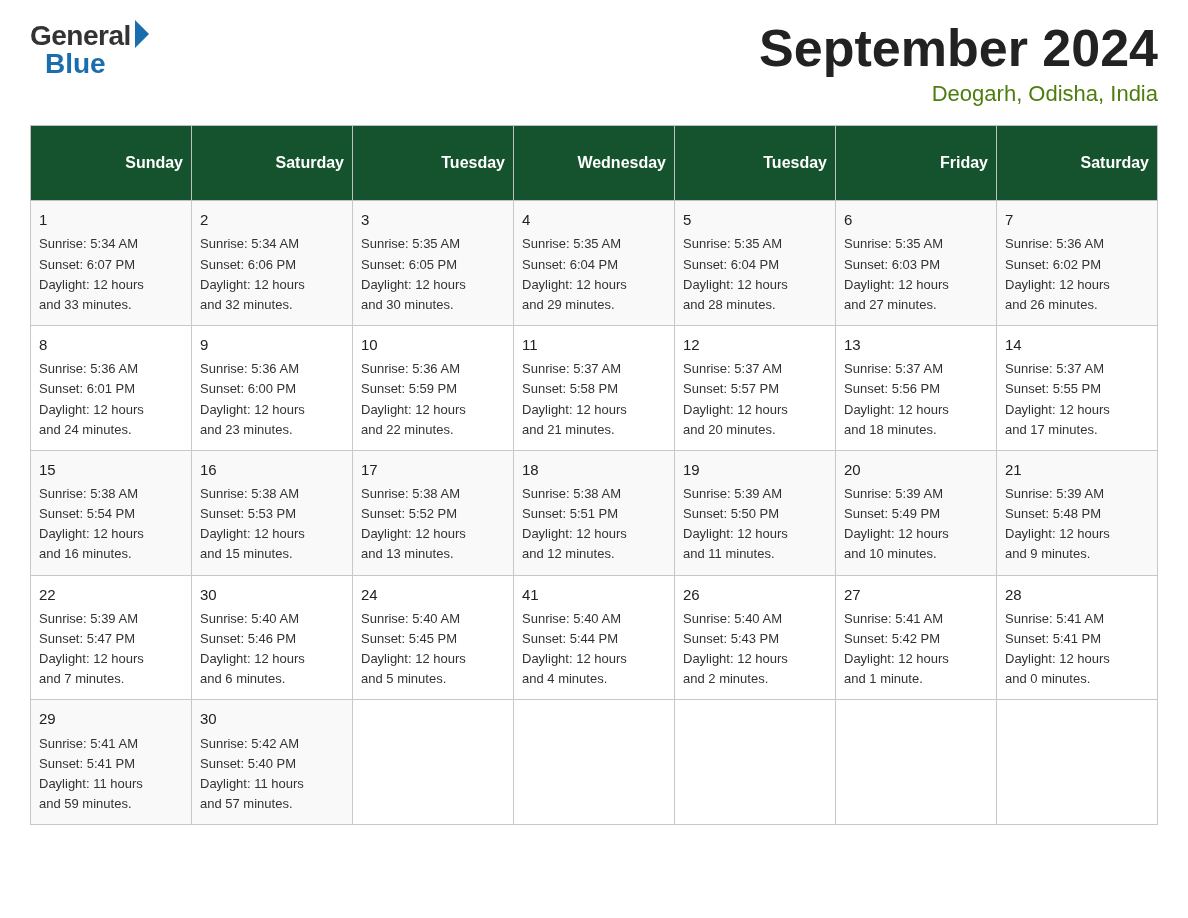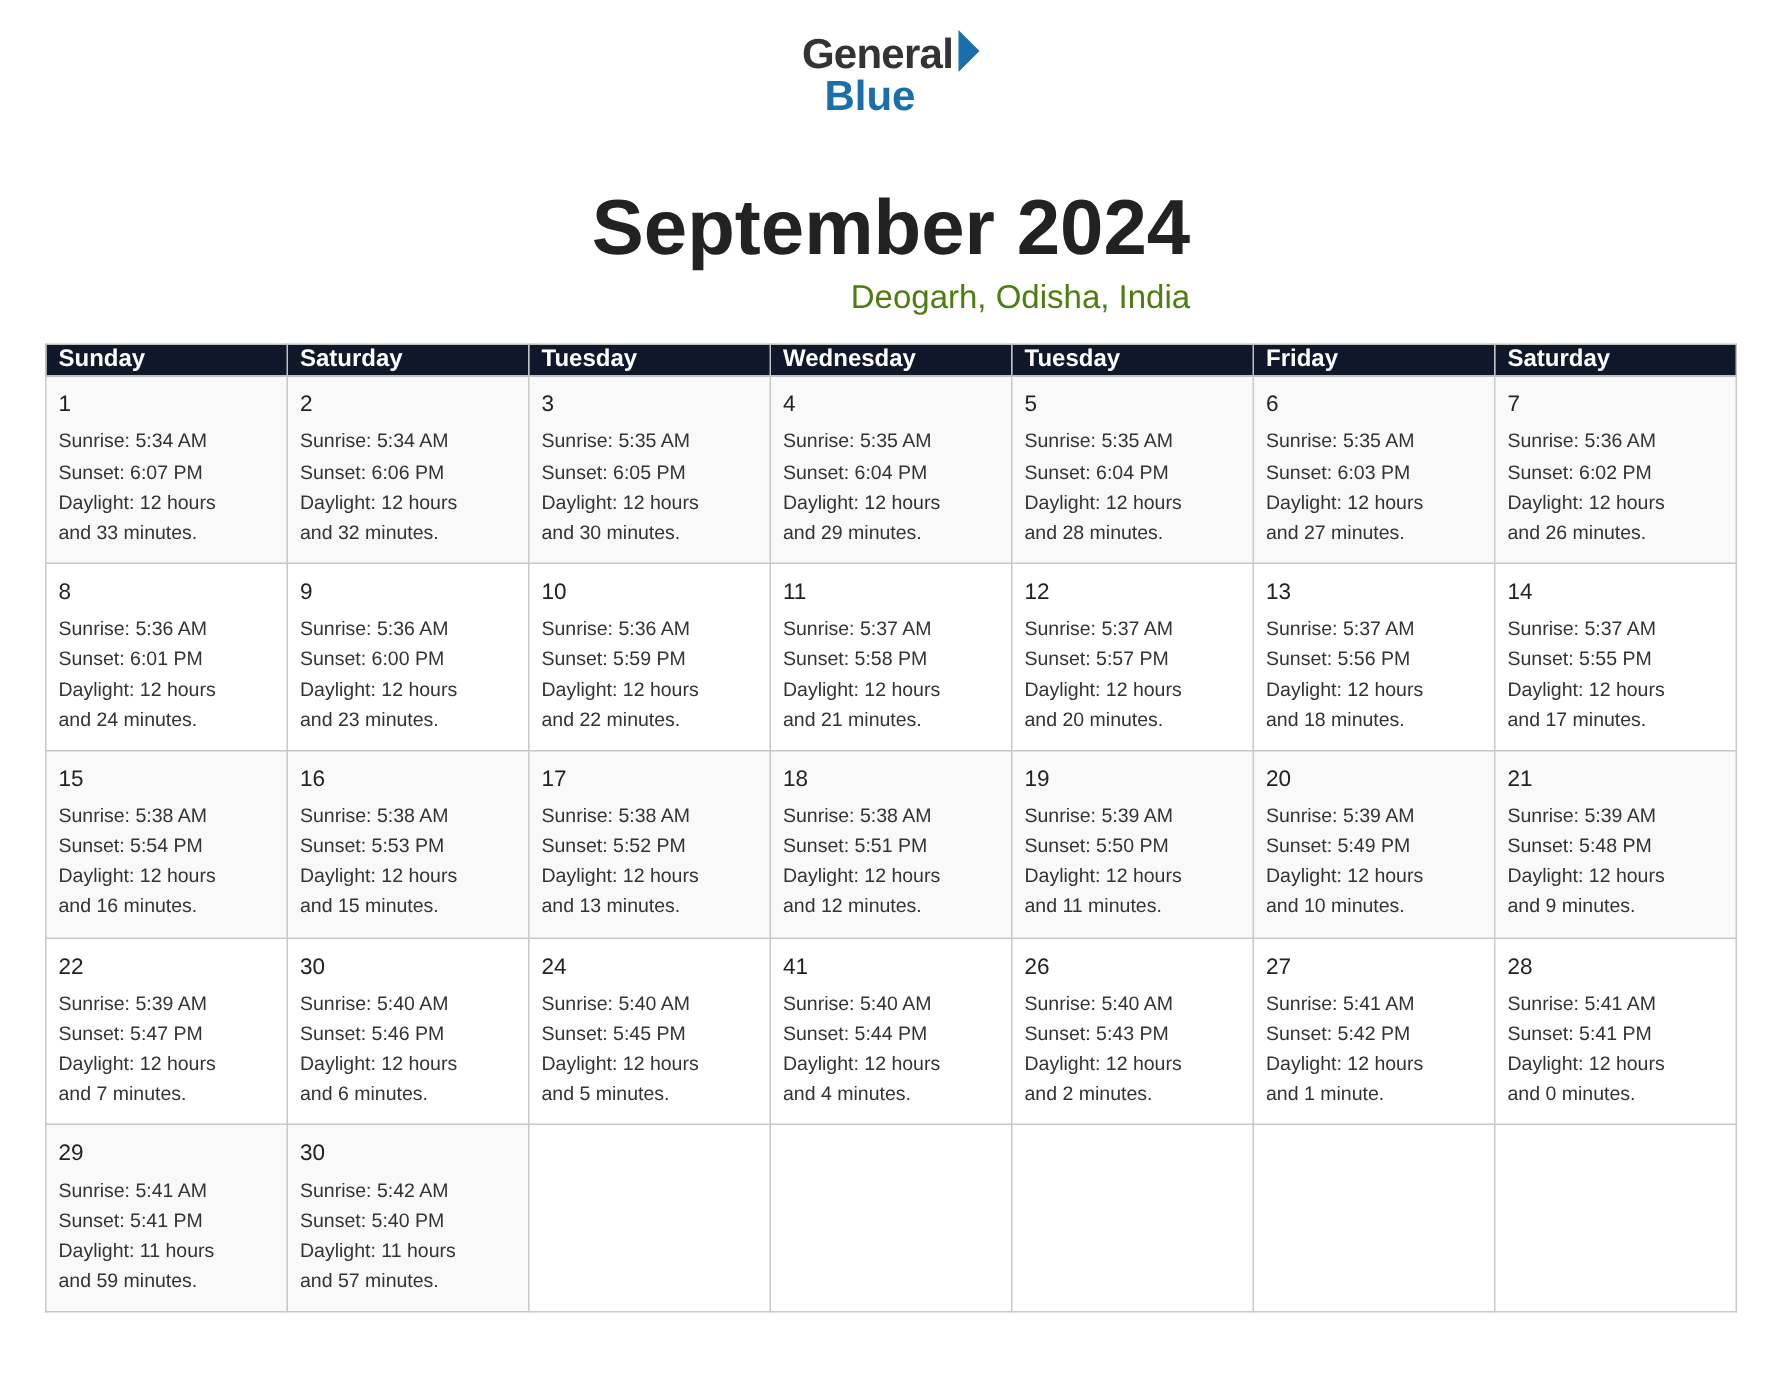--- a/index.html
+++ b/index.html
@@ -7,23 +7,22 @@
       font-family: Arial, sans-serif;
       background: #fff;
       color: #222;
       width: 1188px;
       min-height: 918px;
       padding: 20px 30px;
     }
     .header {
       display: flex;
       justify-content: space-between;
-      align-items: center;
+      align-items: flex-start;
       margin-bottom: 18px;
-      flex-direction: column;
     }
     .logo {
       display: flex;
       flex-direction: column;
       align-items: flex-start;
     }
     .logo-top {
       display: flex;
       align-items: center;
     }
@@ -45,46 +44,45 @@
     .logo-blue {
       font-size: 28px;
       font-weight: bold;
       color: #1a6eac;
       margin-top: -4px;
       padding-left: 2px;
       margin-left: 13px;
     }
     .title-section {
       text-align: right;
-      margin-top: 44px;
     }
     .month-title {
       font-size: 52px;
       font-weight: bold;
       color: #222;
       line-height: 1.1;
     }
     .location {
       font-size: 22px;
       color: #4d7c0f;
       margin-top: 4px;
     }
     table {
       width: 100%;
       border-collapse: collapse;
       table-layout: fixed;
     }
     thead tr th {
-      background: #0f172a;
+      background: #14532d;
       color: #fff;
       font-size: 16px;
       font-weight: bold;
-      padding: 1px 8px;
+      padding: 28px 8px;
       border: 1px solid #c0c0c0;
-      text-align: left;
+      text-align: right;
     }
     tbody tr td {
       vertical-align: top;
       padding: 7px 8px 10px 8px;
       border: 1px solid #c8c8c8;
       font-size: 13px;
       line-height: 1.55;
       min-height: 90px;
     }
     .day-num {

